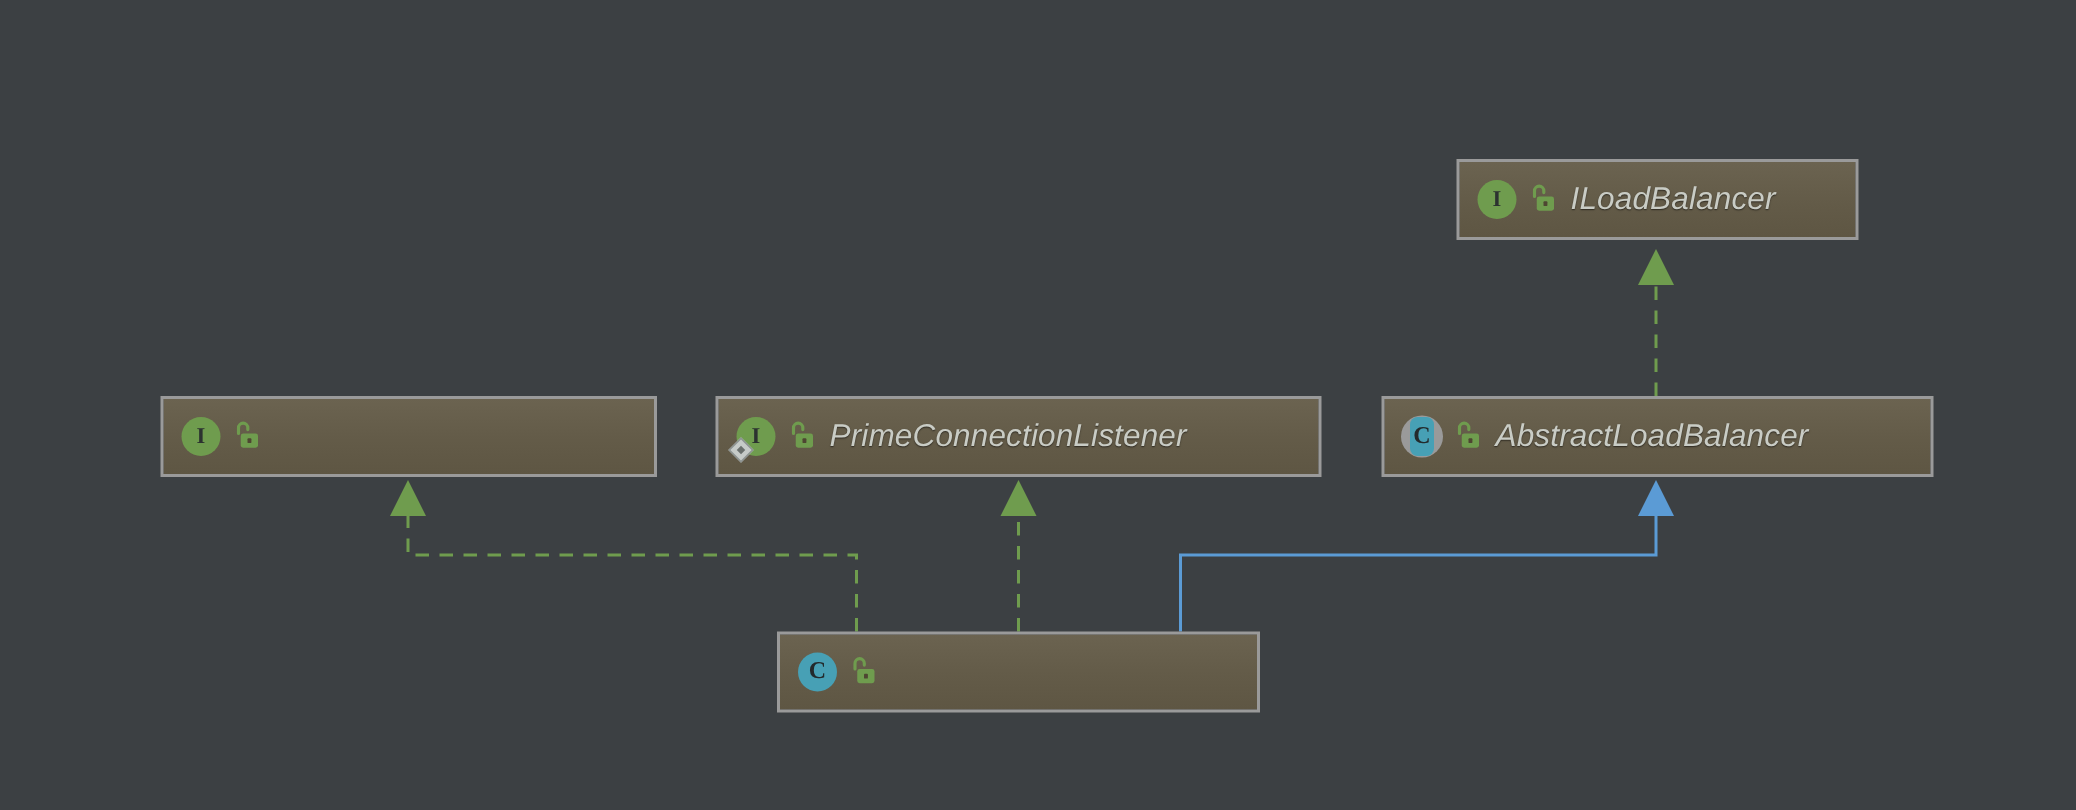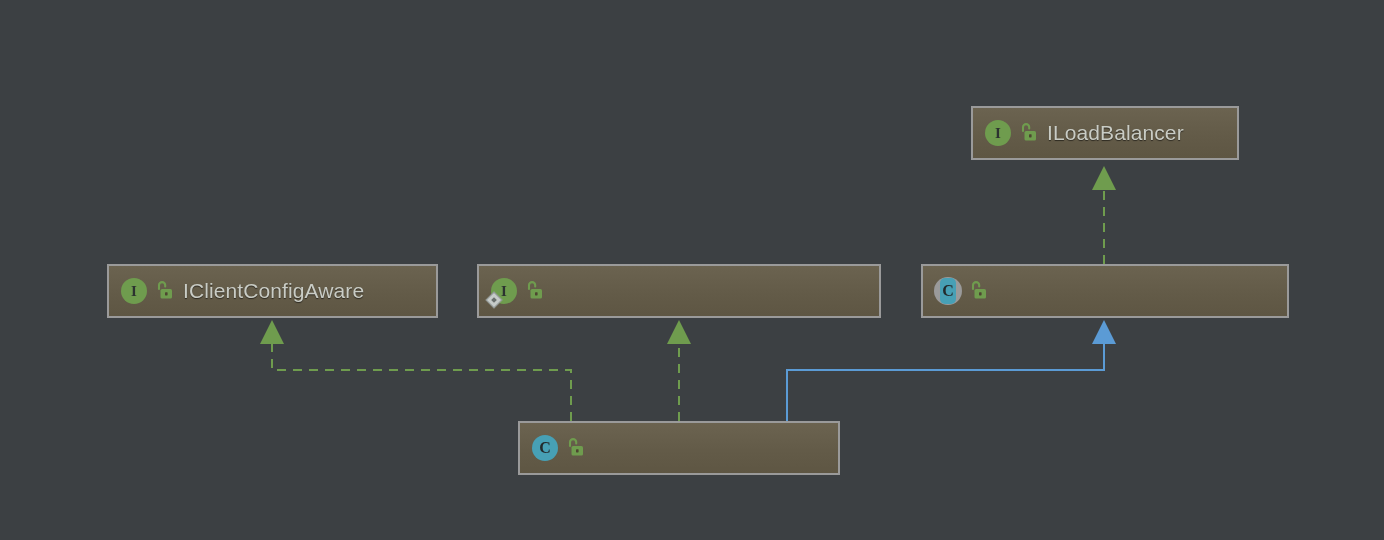--- a/index.html
+++ b/index.html
@@ -43,20 +43,21 @@
     padding: 0 14px 0 10px;
     z-index: 5;
   }
   .node-label {
     font-size: 21px;
     color: #c9ccc5;
     white-space: nowrap;
     letter-spacing: 0.1px;
     text-shadow: 0 1px 1px rgba(0,0,0,0.55);
     margin-left: 9px;
+    font-style: italic;
   }
 
   
   .icon-wrap {
     display: flex;
     align-items: center;
     flex: 0 0 auto;
   }
   .type-icon {
     position: relative;
@@ -222,51 +223,52 @@
       <span class="type-icon">
         <span class="iface-circle"></span>
         <span class="iface-letter">I</span>
       </span>
       <svg class="lock-icon" viewBox="0 0 20 22">
         <path d="M5 9 L5 5.2 A3.1 3.1 0 0 1 11.2 5.2 L11.2 6.4" stroke="#6f9c4e" stroke-width="2.1" fill="none" stroke-linecap="round"></path>
         <rect x="6.5" y="9" width="11.5" height="9.5" rx="1.6" fill="#6f9c4e"></rect>
         <rect x="11" y="12.2" width="2.6" height="3.2" rx="0.6" fill="#4e4632"></rect>
       </svg>
     </span>
-    <span class="node-label">IClientConfigAware</span>
   </div>
 
   <div class="uml-node" id="node-primeconnlistener">
     <span class="icon-wrap">
       <span class="type-icon">
         <span class="iface-circle"></span>
         <span class="iface-letter">I</span>
         <span class="diamond-badge"></span>
       </span>
       <svg class="lock-icon" viewBox="0 0 20 22">
         <path d="M5 9 L5 5.2 A3.1 3.1 0 0 1 11.2 5.2 L11.2 6.4" stroke="#6f9c4e" stroke-width="2.1" fill="none" stroke-linecap="round"></path>
         <rect x="6.5" y="9" width="11.5" height="9.5" rx="1.6" fill="#6f9c4e"></rect>
         <rect x="11" y="12.2" width="2.6" height="3.2" rx="0.6" fill="#4e4632"></rect>
       </svg>
     </span>
+    <span class="node-label">PrimeConnectionListener</span>
   </div>
 
   <div class="uml-node" id="node-abstractloadbalancer">
     <span class="icon-wrap">
       <span class="type-icon">
         <span class="abstract-ring"></span>
         <span class="abstract-body"></span>
         <span class="class-letter">C</span>
       </span>
       <svg class="lock-icon" viewBox="0 0 20 22">
         <path d="M5 9 L5 5.2 A3.1 3.1 0 0 1 11.2 5.2 L11.2 6.4" stroke="#6f9c4e" stroke-width="2.1" fill="none" stroke-linecap="round"></path>
         <rect x="6.5" y="9" width="11.5" height="9.5" rx="1.6" fill="#6f9c4e"></rect>
         <rect x="11" y="12.2" width="2.6" height="3.2" rx="0.6" fill="#4e4632"></rect>
       </svg>
     </span>
+    <span class="node-label">AbstractLoadBalancer</span>
   </div>
 
   <div class="uml-node" id="node-baseloadbalancer">
     <span class="icon-wrap">
       <span class="type-icon">
         <span class="class-circle"></span>
         <span class="class-letter">C</span>
       </span>
       <svg class="lock-icon" viewBox="0 0 20 22">
         <path d="M5 9 L5 5.2 A3.1 3.1 0 0 1 11.2 5.2 L11.2 6.4" stroke="#6f9c4e" stroke-width="2.1" fill="none" stroke-linecap="round"></path>

